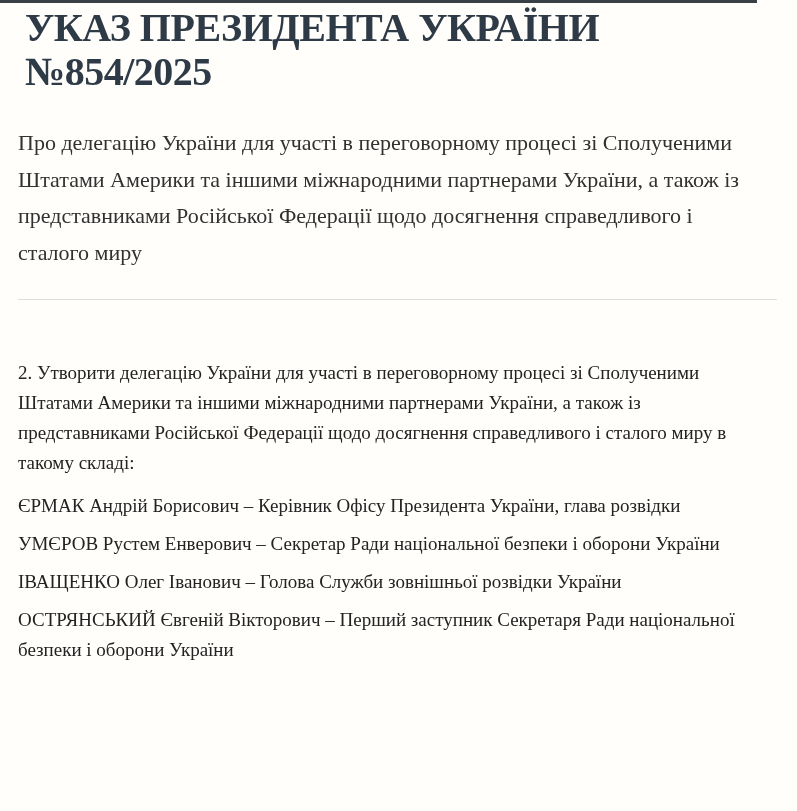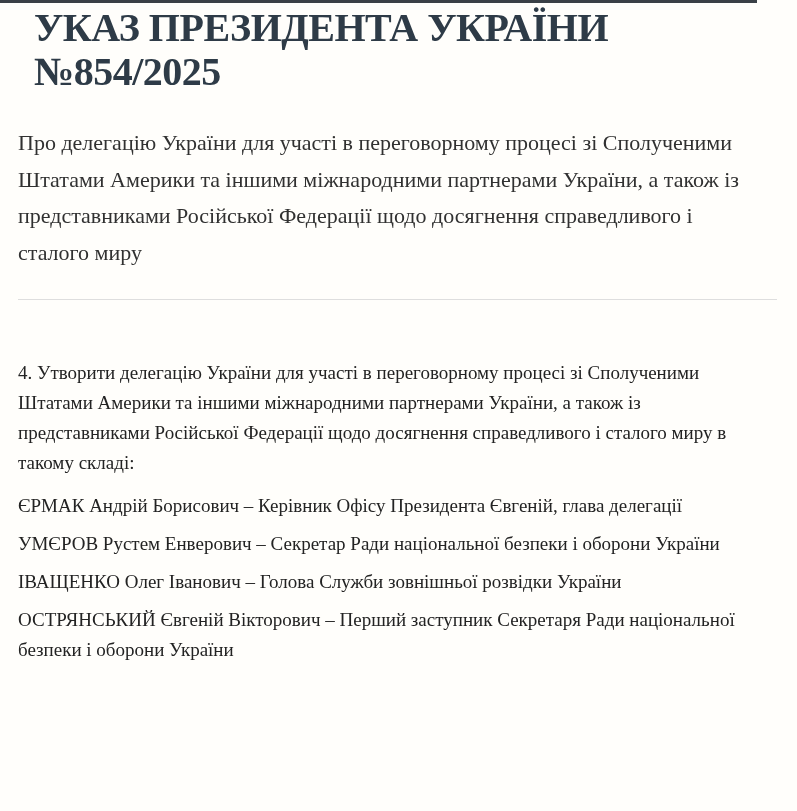--- a/index.html
+++ b/index.html
@@ -17,21 +17,21 @@
     font-family: "Liberation Serif", "DejaVu Serif", serif;
     color: #222222;
     overflow: hidden;
   }
   .top-rule {
     height: 3px;
     background: #3a4046;
     margin: 0 20px 0 -18px; 
   }
   h1.doc-title {
-    margin: 3px 0 0 16px;
+    margin: 3px 0 0 7px;
     font-size: 40px;
     line-height: 1.1;
     font-weight: 700;
     color: #2e3b47;
     letter-spacing: -0.5px;
   }
   h2.doc-subtitle {
     margin: 31px 0 0 0;
     font-size: 22px;
     line-height: 1.67;
@@ -70,21 +70,21 @@
   <div class="top-rule"></div>
 
   <h1 class="doc-title">УКАЗ ПРЕЗИДЕНТА УКРАЇНИ №854/2025</h1>
 
   <h2 class="doc-subtitle">Про делегацію України для участі в переговорному процесі зі Сполученими Штатами Америки та іншими міжнародними партнерами України, а також із представниками Російської Федерації щодо досягнення справедливого і сталого миру</h2>
 
   <hr class="divider">
 
   <div class="doc-body">
 
-    <p class="intro">4. Утворити делегацію України для участі в переговорному процесі зі Сполученими Штатами Америки та іншими міжнародними партнерами України, а також із представниками Російської Федерації щодо досягнення справедливого і сталого миру в такому складі:</p>
+    <p class="intro">2. Утворити делегацію України для участі в переговорному процесі зі Сполученими Штатами Америки та іншими міжнародними партнерами України, а також із представниками Російської Федерації щодо досягнення справедливого і сталого миру в такому складі:</p>
 
-    <p class="member">ЄРМАК Андрій Борисович – Керівник Офісу Президента Євгеній, глава делегації</p>
+    <p class="member">ЄРМАК Андрій Борисович – Керівник Офісу Президента України, глава розвідки</p>
     <p class="member">УМЄРОВ Рустем Енверович – Секретар Ради національної безпеки і оборони України</p>
     <p class="member">ІВАЩЕНКО Олег Іванович – Голова Служби зовнішньої розвідки України</p>
     <p class="member">ОСТРЯНСЬКИЙ Євгеній Вікторович – Перший заступник Секретаря Ради національної безпеки і оборони України</p>
 
   </div>
 </div>
 
 </body></html>

